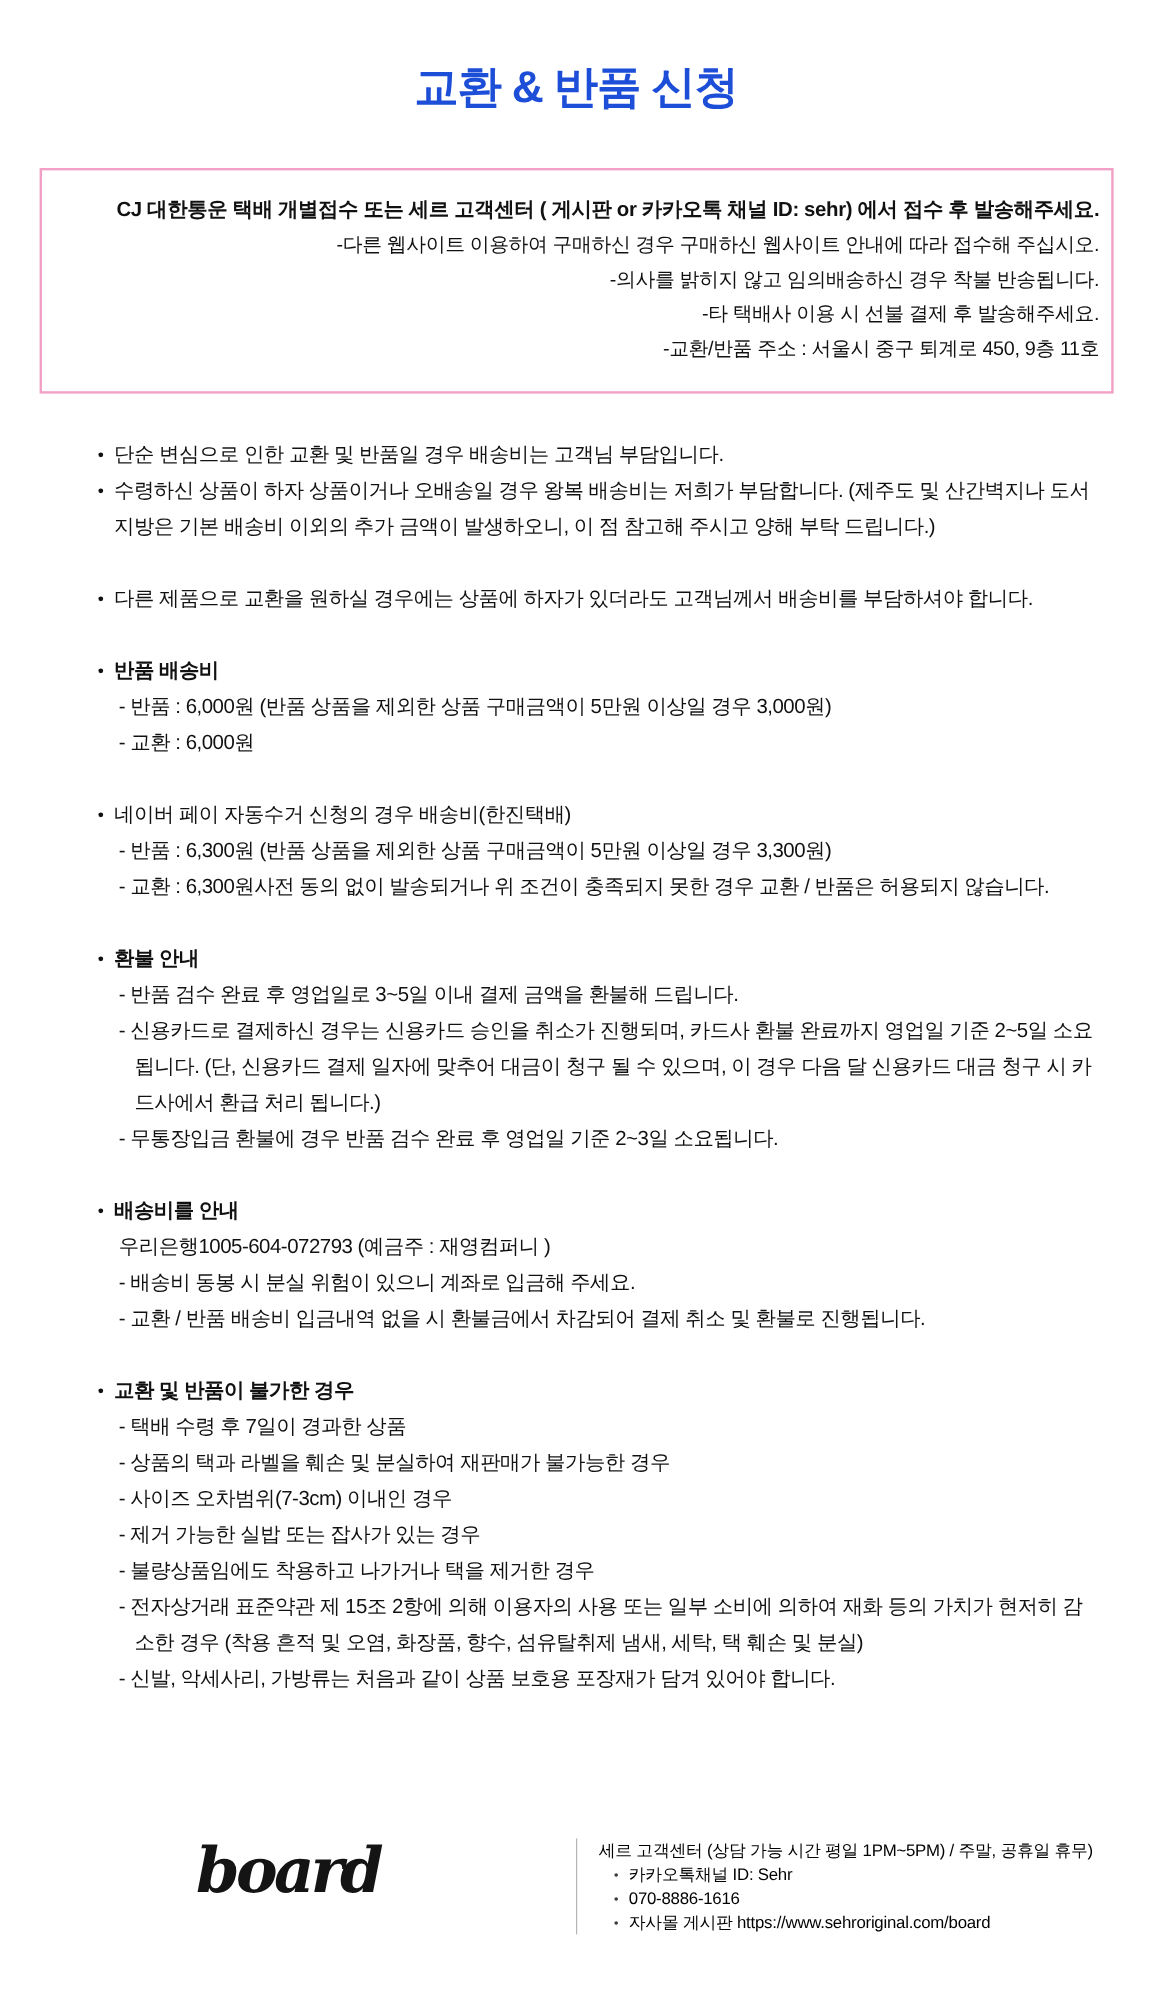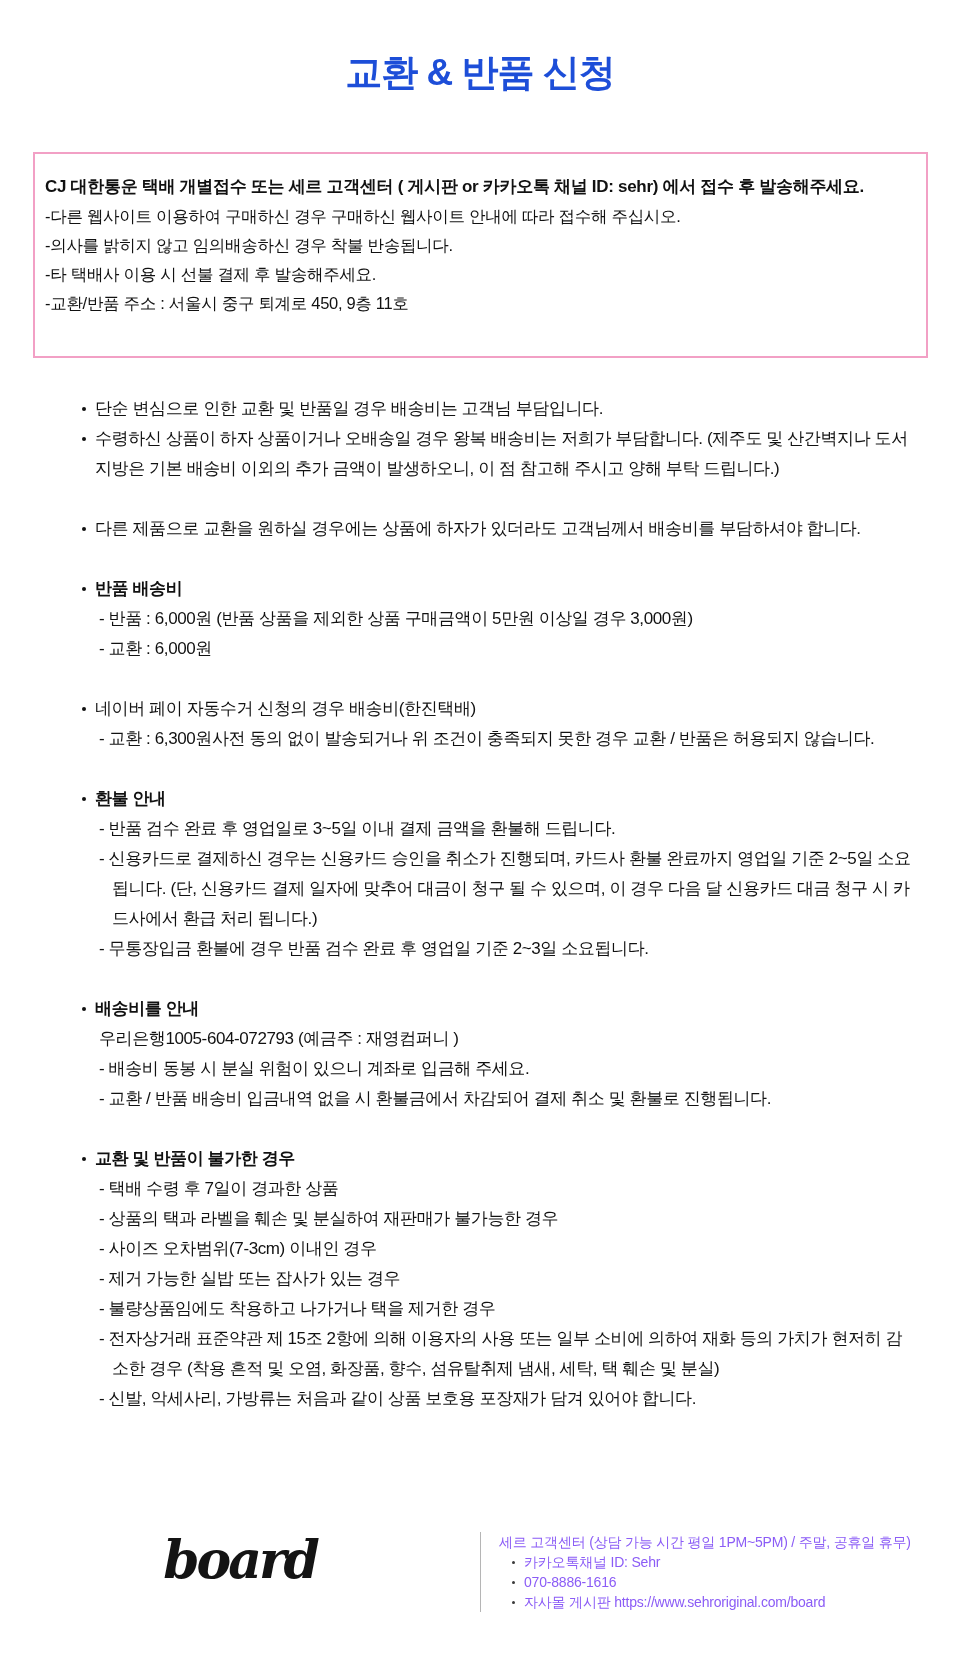--- a/index.html
+++ b/index.html
@@ -19,24 +19,24 @@
     text-align: center;
     font-size: 37px;
     font-weight: bold;
     letter-spacing: -1px;
     line-height: 46px;
     color: #1d4ed8;
   }
 
   
   .notice-box {
-    margin: 56px 32px 0 33px;
+    margin: 44px 32px 0 33px;
     border: 2px solid #f2a0c5;
-    padding: 18px 10px 38px;
-    text-align: left;
+    padding: 18px 10px 20px;
+    text-align: right;
   }
   .notice-headline {
     font-size: 17px;
     font-weight: bold;
     line-height: 30px;
     letter-spacing: -0.3px;
   }
   .notice-line {
     font-size: 16.5px;
     line-height: 29px;
@@ -95,21 +95,21 @@
     font-size: 52px;
     line-height: 52px;
     letter-spacing: -3px;
     color: #141414;
   }
   .footer-right {
     border-left: 1px solid #b5b5b5;
     padding-left: 18px;
     font-size: 14px;
     line-height: 20px;
-    color: #8b5cf6;
+    color: #000000;
     letter-spacing: -0.2px;
   }
   .footer-service-line { white-space: nowrap; }
   .footer-item {
     position: relative;
     padding-left: 25px;
   }
   .footer-item::before {
     content: "";
     position: absolute;
@@ -138,20 +138,21 @@
     <div class="blk-bullet">단순 변심으로 인한 교환 및 반품일 경우 배송비는 고객님 부담입니다.</div>
     <div class="blk-bullet">수령하신 상품이 하자 상품이거나 오배송일 경우 왕복 배송비는 저희가 부담합니다. (제주도 및 산간벽지나 도서지방은 기본 배송비 이외의 추가 금액이 발생하오니, 이 점 참고해 주시고 양해 부탁 드립니다.)</div>
     <div class="blk-gap"></div>
     <div class="blk-bullet">다른 제품으로 교환을 원하실 경우에는 상품에 하자가 있더라도 고객님께서 배송비를 부담하셔야 합니다.</div>
     <div class="blk-gap"></div>
     <div class="blk-bullet bold">반품 배송비</div>
     <div class="blk-sub">- 반품 : 6,000원 (반품 상품을 제외한 상품 구매금액이 5만원 이상일 경우 3,000원)</div>
     <div class="blk-sub">- 교환 : 6,000원</div>
     <div class="blk-gap"></div>
     <div class="blk-bullet">네이버 페이 자동수거 신청의 경우 배송비(한진택배)</div>
+    <div class="blk-sub">- 반품 : 6,300원 (반품 상품을 제외한 상품 구매금액이 5만원 이상일 경우 3,300원)</div>
     <div class="blk-sub">- 교환 : 6,300원사전 동의 없이 발송되거나 위 조건이 충족되지 못한 경우 교환 / 반품은 허용되지 않습니다.</div>
     <div class="blk-gap"></div>
     <div class="blk-bullet bold">환불 안내</div>
     <div class="blk-sub">- 반품 검수 완료 후 영업일로 3~5일 이내 결제 금액을 환불해 드립니다.</div>
     <div class="blk-sub">- 신용카드로 결제하신 경우는 신용카드 승인을 취소가 진행되며, 카드사 환불 완료까지 영업일 기준 2~5일 소요됩니다. (단, 신용카드 결제 일자에 맞추어 대금이 청구 될 수 있으며, 이 경우 다음 달 신용카드 대금 청구 시 카드사에서 환급 처리 됩니다.)</div>
     <div class="blk-sub">- 무통장입금 환불에 경우 반품 검수 완료 후 영업일 기준 2~3일 소요됩니다.</div>
     <div class="blk-gap"></div>
     <div class="blk-bullet bold">배송비를 안내</div>
     <div class="blk-plain">우리은행1005-604-072793  (예금주 : 재영컴퍼니 )</div>
     <div class="blk-sub">- 배송비 동봉 시 분실 위험이 있으니 계좌로 입금해 주세요.</div>

